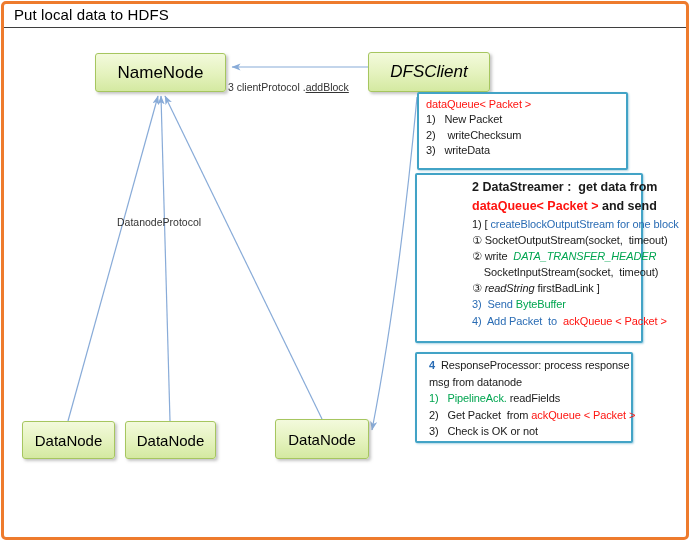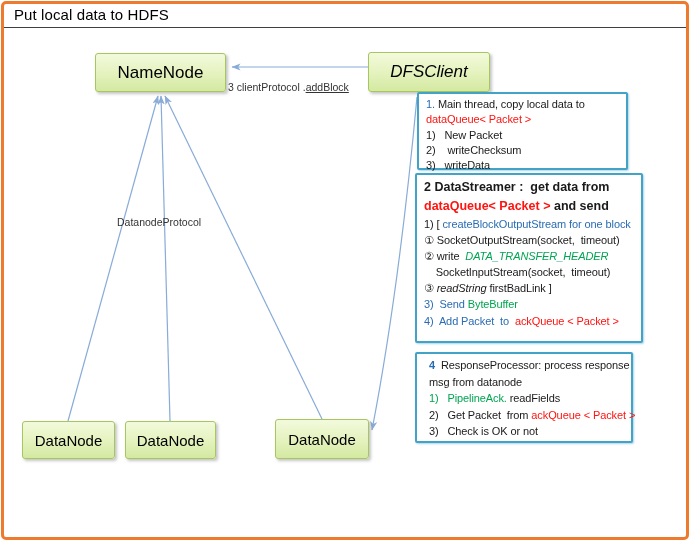--- a/index.html
+++ b/index.html
@@ -32,21 +32,21 @@
   .note{
     position:absolute;background:#fff;border:2px solid #42a3c6;border-radius:2px;
     box-shadow:1px 1px 2px rgba(70,160,195,.45);
     box-sizing:border-box;z-index:4;padding:3px 7px 0 7px;
     font-size:11px;letter-spacing:-0.1px;color:#1a1a1a;
   }
   .note1{left:417px;top:92px;width:211px;height:78px;}
   .note2{left:415px;top:173px;width:228px;height:170px;}
   .note3{left:415px;top:352px;width:218px;height:91px;padding-left:12px;}
   .nline{white-space:pre;line-height:15.3px;}
-  .note2 .nline{line-height:16.1px;}
+  .note2 .nline{line-height:16.1px;margin-left:48px;}
   .note3 .nline{line-height:16.6px;}
   .nline.big{font-size:12.5px;line-height:19px;letter-spacing:0;}
   .b{font-weight:bold;}
   .i{font-style:italic;}
   .c-blue{color:#2a6cb4;}
   .c-red{color:#fe1410;}
   .c-green{color:#00a550;}
 </style>
 </head>
 <body>
@@ -83,21 +83,20 @@
     <span>DataNode</span>
   </div>
   <div class="node node-small node-dn3">
     <span>DataNode</span>
   </div>
 
   <div class="edge-label lbl-addblock"><span>3 clientProtocol .</span><span class="u">addBlock</span></div>
   <div class="edge-label lbl-datanodeprotocol">DatanodeProtocol</div>
 
   <div class="note note1">
-      <div class="nline"><span class="c-blue">1.</span><span> Main thread, copy local data to</span></div>
       <div class="nline"><span class="c-red">dataQueue&lt; Packet &gt;</span></div>
       <div class="nline"><span>1)   New Packet</span></div>
       <div class="nline"><span>2)    writeChecksum</span></div>
       <div class="nline"><span>3)   writeData</span></div>
     </div>
   <div class="note note2">
       <div class="nline big"><span class="b">2 DataStreamer :  get data from</span></div>
       <div class="nline big"><span class="c-red b">dataQueue&lt; Packet &gt;</span><span class="b"> and send</span></div>
       <div class="nline"><span>1) [ </span><span class="c-blue">createBlockOutputStream for one block</span></div>
       <div class="nline"><span>① SocketOutputStream(socket,  timeout)</span></div>

